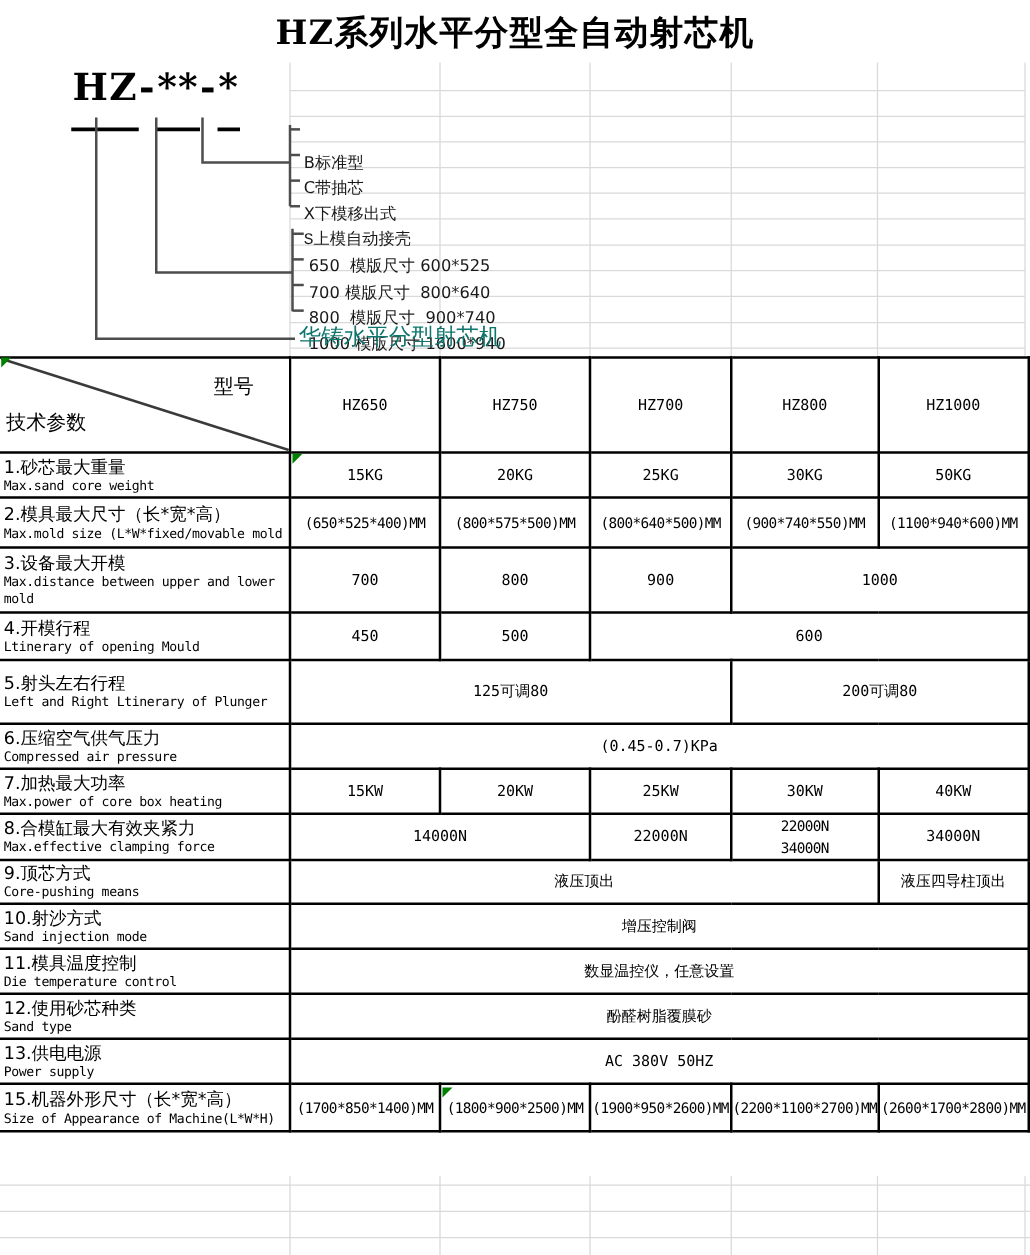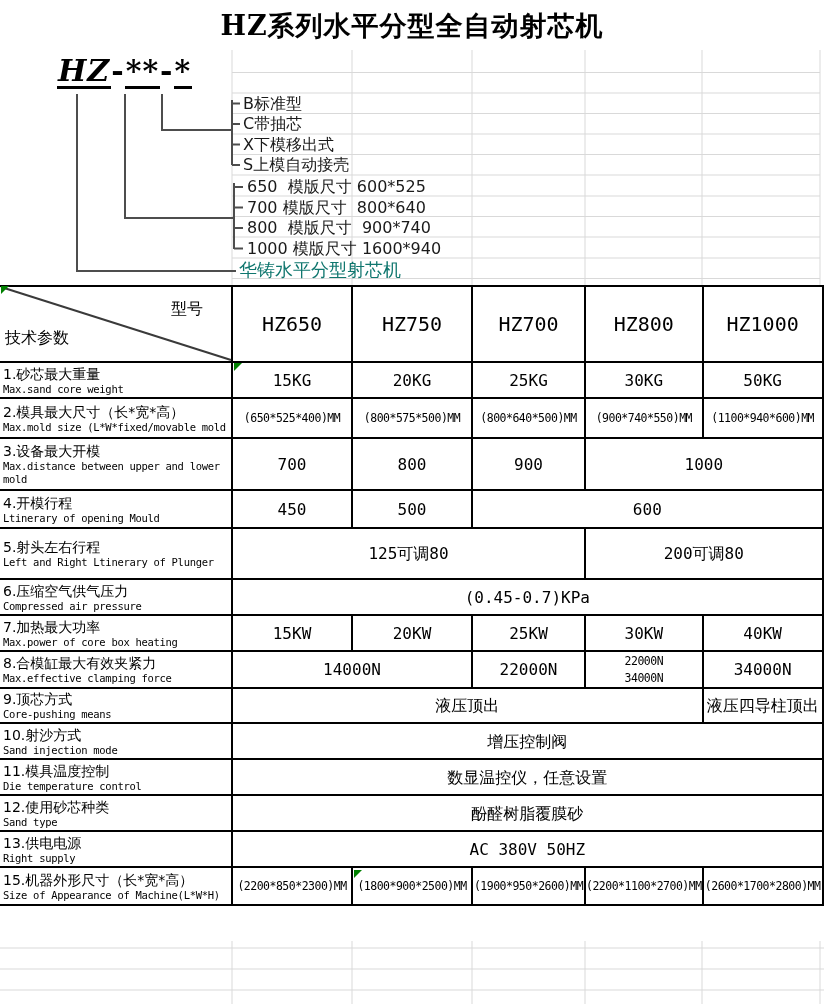--- a/index.html
+++ b/index.html
@@ -13,35 +13,35 @@
   .gl{stroke:var(--gl);stroke-width:1;}
   .conn{stroke:var(--conn);stroke-width:2;fill:none;}
   .diag{stroke:#3a3a3a;stroke-width:2;}
   .ind{fill:var(--ind);}
 
   .title{position:absolute;top:8px;left:0;width:824px;margin:0;text-align:center;
          font-family:"DejaVu Serif",serif;font-weight:bold;font-size:27px;letter-spacing:1px;}
 
   .code{position:absolute;left:57px;top:56px;font-family:"DejaVu Serif",serif;
         font-weight:bold;font-size:30px;line-height:1;letter-spacing:1px;}
-  .code .u{display:inline-block;border-bottom:3px solid #000;padding:0 1px 0 1px;font-style:italic;}
-
-  .opt{position:absolute;font-size:16px;line-height:20px;white-space:pre;color:#1a1a1a;}
+  .code .u{display:inline-block;border-bottom:3px solid #000;padding:0 1px 16px 1px;}
+
+  .opt{position:absolute;font-size:13px;line-height:20px;white-space:pre;color:#1a1a1a;margin-top:27px;}
   .series{position:absolute;left:239px;top:259px;font-size:18px;line-height:22px;color:#0f766e;}
 
   table.spec{position:absolute;top:285px;left:0;z-index:2;border-collapse:collapse;table-layout:fixed;}
   .spec td,.spec th{border:2px solid var(--bd);background:#fff;padding:0;margin:0;
                     text-align:center;vertical-align:middle;font-weight:normal;overflow:hidden;}
   .spec tr>*:first-child{border-left:none;}
   .label-cell{text-align:left !important;padding:1px 2px 1px 3px !important;}
   .cn{font-size:14px;line-height:18px;font-family:"DejaVu Sans",sans-serif;}
   .en{font-size:10.5px;line-height:13px;font-family:"DejaVu Sans Mono",monospace;letter-spacing:-0.3px;}
-  .val{font-family:"DejaVu Sans Mono","DejaVu Sans",monospace;font-size:16px;line-height:17px;}
+  .val{font-family:"DejaVu Sans Mono","DejaVu Sans",monospace;font-size:12px;line-height:17px;}
   .spec td.small{font-size:11.5px;letter-spacing:-0.5px;}
-  .model{font-family:"DejaVu Sans Mono","DejaVu Sans",monospace;font-size:20px;}
+  .model{font-family:"DejaVu Sans Mono","DejaVu Sans",monospace;font-size:12px;}
   .corner{position:relative;}
   .corner .c-top{position:absolute;right:28px;top:12px;font-size:16px;}
   .corner .c-bot{position:absolute;left:5px;bottom:12px;font-size:16px;}
 </style>
 </head>
 <body>
 
 <div class="page">
 
   <svg id="grid-svg" class="overlay" width="824" height="1004">
@@ -75,21 +75,21 @@
 
   <div class="content">
     <h1 class="title">HZ系列水平分型全自动射芯机</h1>
 
     <div class="code"><span class="u">HZ</span><span>-</span><span class="u">**</span><span>-</span><span class="u">*</span></div>
 
     <div id="diagram-labels">
         <div class="opt" style="left: 243px; top: 93.5px;">B标准型</div>
         <div class="opt" style="left: 243px; top: 114px;">C带抽芯</div>
         <div class="opt" style="left: 243px; top: 134.5px;">X下模移出式</div>
-        <div class="opt" style="left: 243px; top: 155px;">S上模自动接壳</div>
+        <div class="opt" style="left: 243px; top: 155px; font-family: Liberation Mono, monospace;">S上模自动接壳</div>
         <div class="opt" style="left: 247px; top: 177px;">650  模版尺寸 600*525</div>
         <div class="opt" style="left: 247px; top: 197.5px;">700 模版尺寸  800*640</div>
         <div class="opt" style="left: 247px; top: 218px;">800  模版尺寸  900*740</div>
         <div class="opt" style="left: 247px; top: 238.5px;">1000 模版尺寸 1600*940</div>
       </div>
 
     <div class="series">华铸水平分型射芯机</div>
 
     <table id="spec-table" class="spec">
         <colgroup>
@@ -214,30 +214,30 @@
           <tr style="height: 36px;">
             <td class="label-cell">
               <div class="cn">12.使用砂芯种类</div>
               <div class="en">Sand type</div>
             </td>
             <td class="val" colspan="5">酚醛树脂覆膜砂</td>
           </tr>
           <tr style="height: 36px;">
             <td class="label-cell">
               <div class="cn">13.供电电源</div>
-              <div class="en">Right supply</div>
+              <div class="en">Power supply</div>
             </td>
             <td class="val" colspan="5">AC   380V   50HZ</td>
           </tr>
           <tr style="height: 38px;">
             <td class="label-cell">
               <div class="cn">15.机器外形尺寸（长*宽*高）</div>
               <div class="en">Size of Appearance of Machine(L*W*H)</div>
             </td>
-            <td class="val small">(2200*850*2300)MM</td>
+            <td class="val small">(1700*850*1400)MM</td>
             <td class="val small">(1800*900*2500)MM</td>
             <td class="val small">(1900*950*2600)MM</td>
             <td class="val small">(2200*1100*2700)MM</td>
             <td class="val small">(2600*1700*2800)MM</td>
           </tr>
         </tbody>
       </table>
   </div>
 
   <svg id="line-svg" class="overlay" width="824" height="1004">

